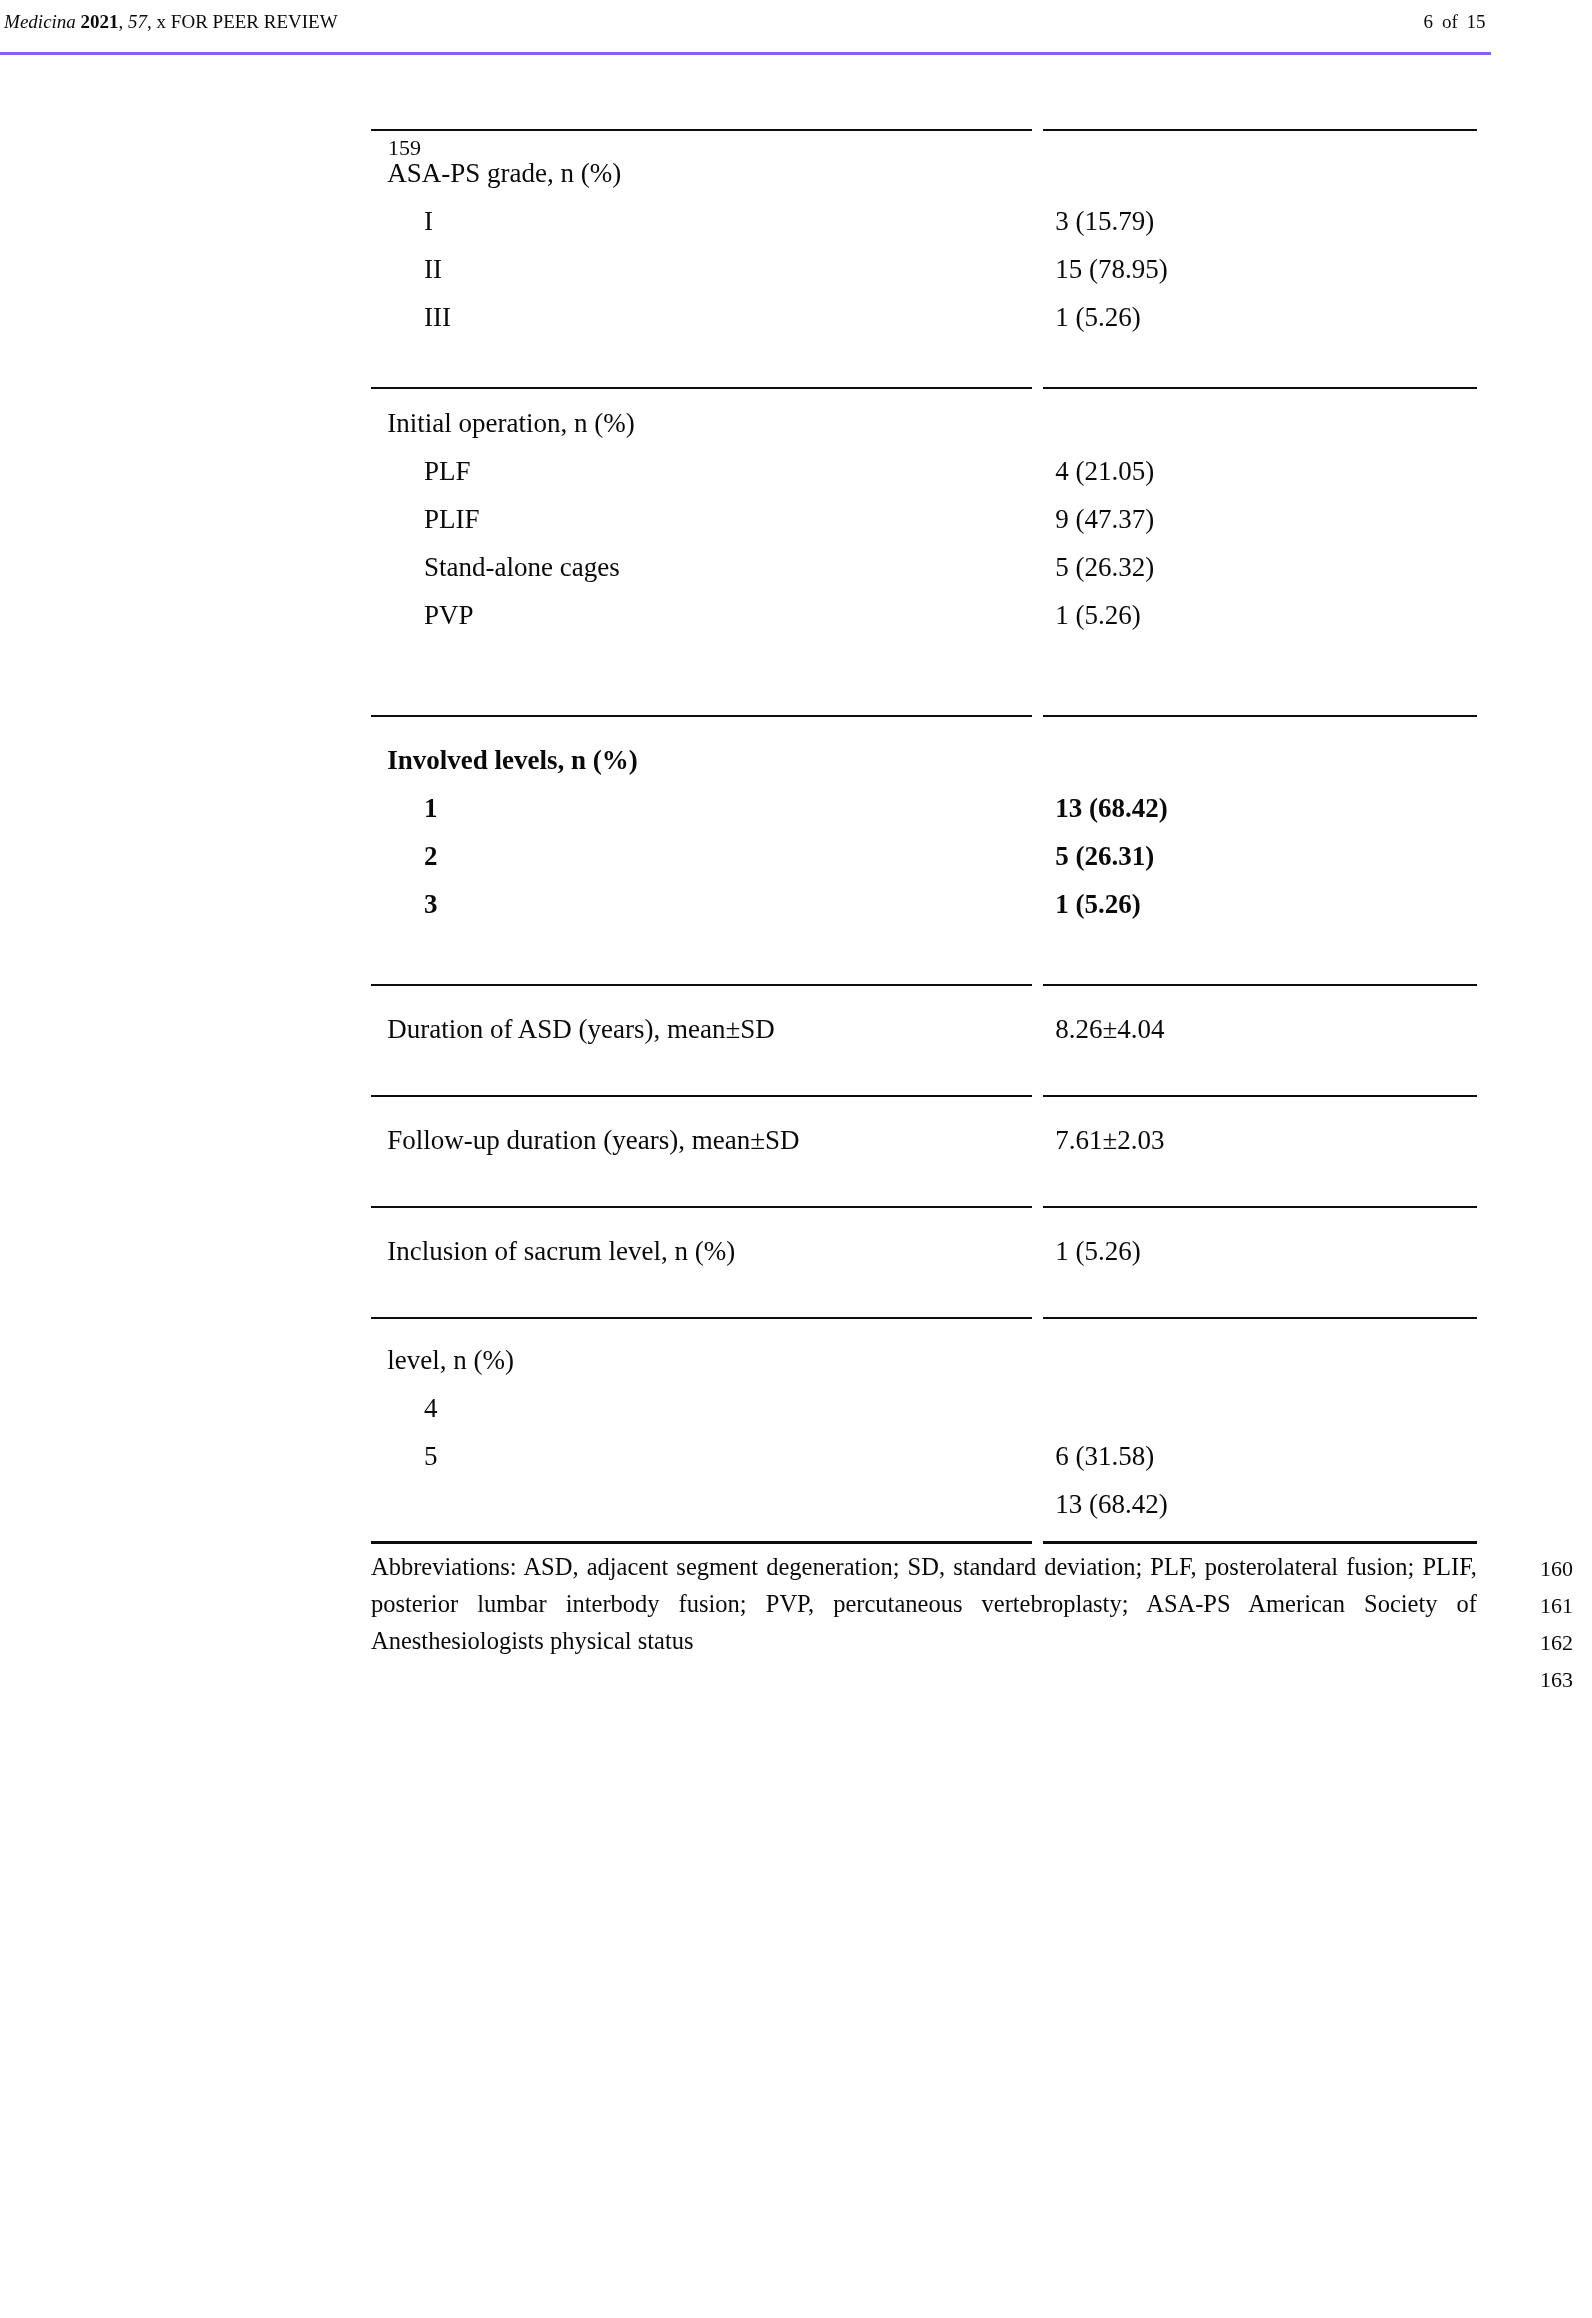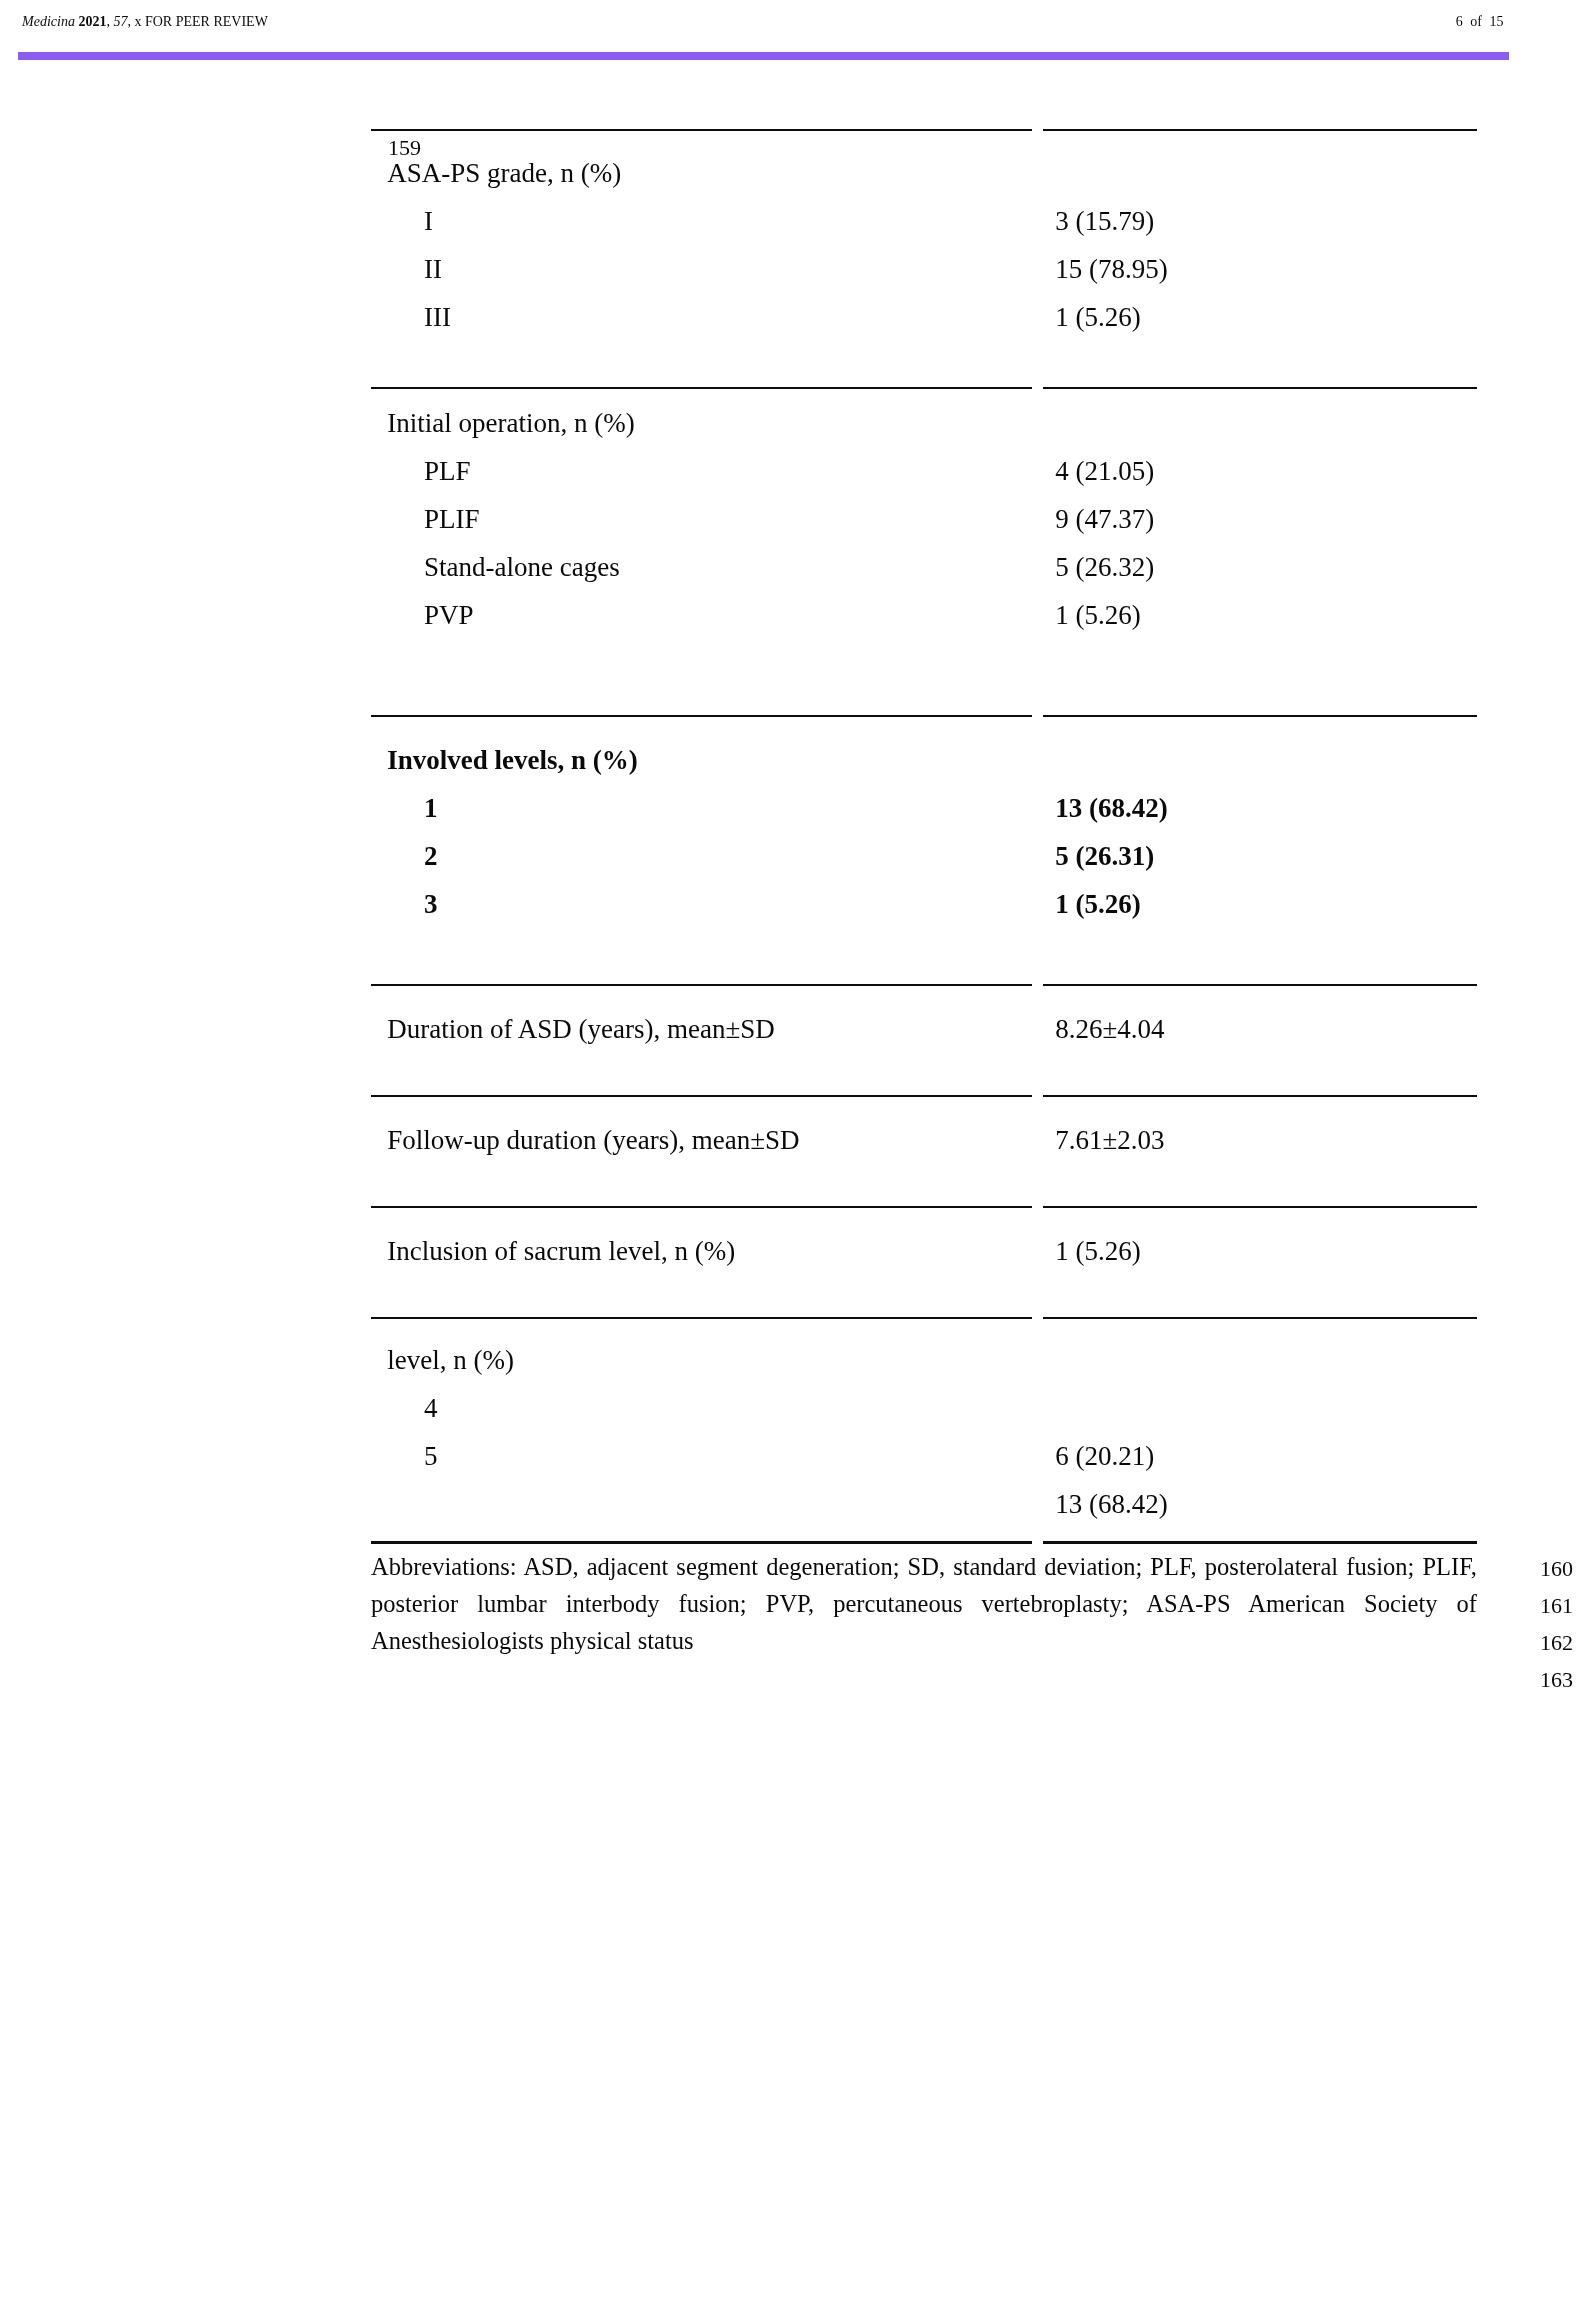--- a/index.html
+++ b/index.html
@@ -12,26 +12,26 @@
     width: 1593px;
     height: 2319px;
     position: relative;
     font-family: "Liberation Serif", "DejaVu Serif", serif;
     color: #0a0a0a;
     -webkit-font-smoothing: antialiased;
   }
   
   .running-head {
     position: absolute;
-    left: 18px;
+    left: 0;
     top: 9.5px;
     width: 1491px;
     height: 42px;
-    border-bottom: 8px solid #8b5cf6;
-    font-size: 14px;
+    border-bottom: 3px solid #8b5cf6;
+    font-size: 19px;
     line-height: 23px;
   }
   .running-head .rh-inner {
     position: absolute;
     left: 4.1px;
     right: 5.4px;
     top: 0;
     display: flex;
     justify-content: space-between;
     align-items: baseline;
@@ -198,21 +198,21 @@
     </div>
     <div class="sec sec-7">
       <div class="col colL">
         <div class="trow hdr">level, n (%)</div>
         <div class="trow item">4</div>
         <div class="trow item">5</div>
       </div>
       <div class="col colR">
         <div class="trow"></div>
         <div class="trow"></div>
-        <div class="trow val">6 (20.21)</div>
+        <div class="trow val">6 (31.58)</div>
         <div class="trow val">13 (68.42)</div>
       </div>
     </div>
   </div>
 
 <div class="footnote">Abbreviations: ASD, adjacent segment degeneration; SD, standard deviation; PLF, posterolateral fusion; PLIF, posterior lumbar interbody fusion; PVP, percutaneous vertebroplasty; ASA-PS American Society of Anesthesiologists physical status</div>
 
 <div class="margin-nums-right">
     <div class="mnum">160</div>
     <div class="mnum">161</div>

